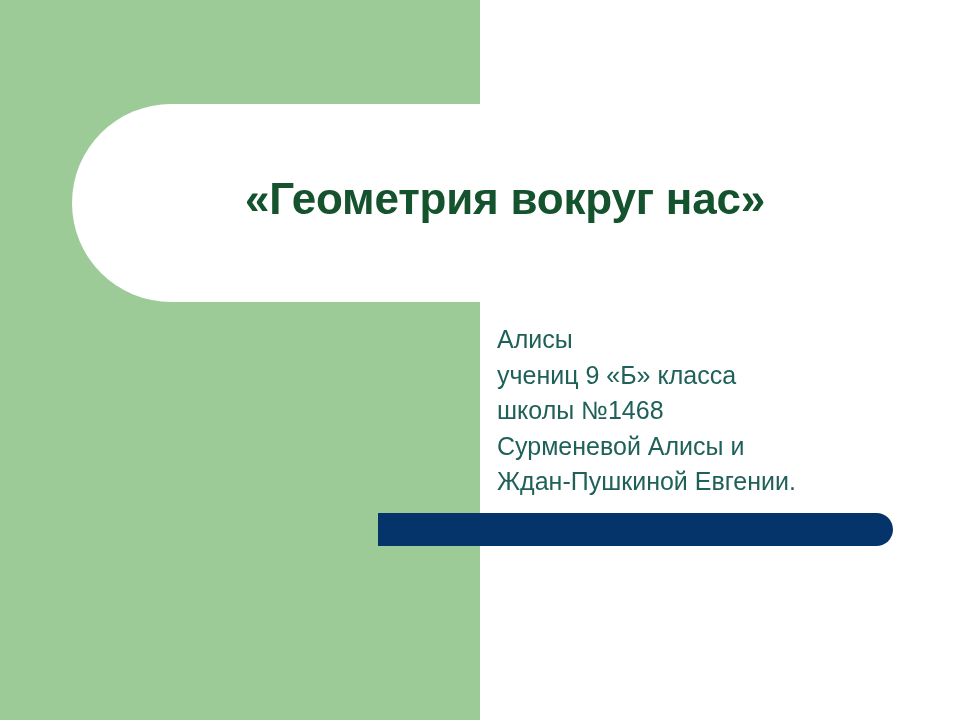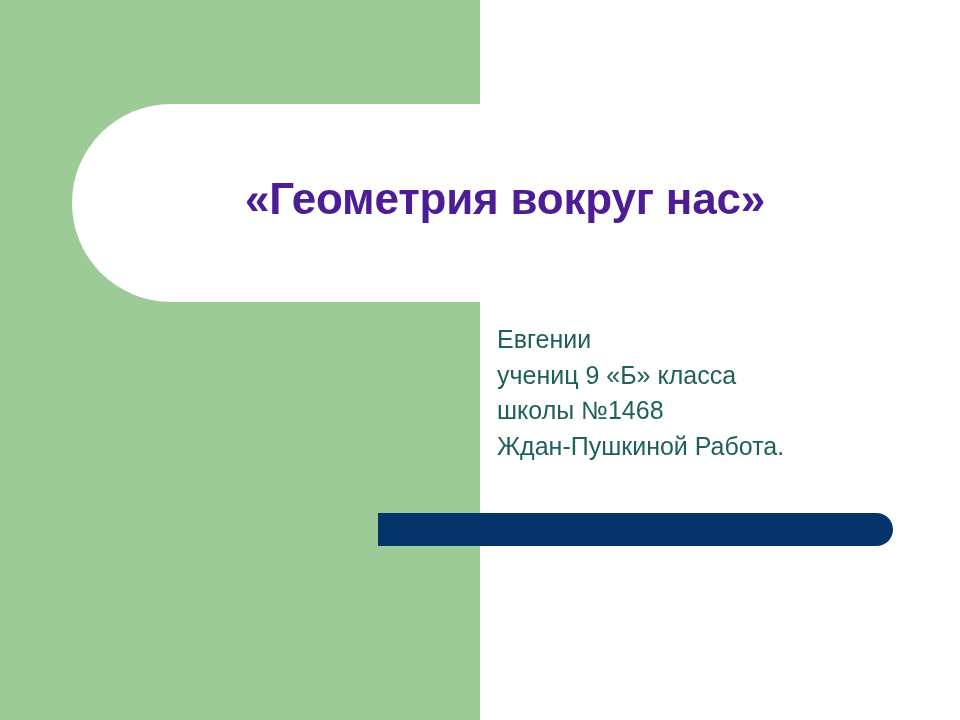--- a/index.html
+++ b/index.html
@@ -38,21 +38,21 @@
   }
   
   .title {
     position: absolute;
     left: 90px;
     top: 176px;
     width: 830px;
     text-align: center;
     font-size: 44px;
     font-weight: bold;
-    color: #4c1d95;
+    color: #14532d;
     letter-spacing: -0.2px;
     line-height: 1.05;
     white-space: nowrap;
   }
   
   .subtitle {
     position: absolute;
     left: 497px;
     top: 322px;
     width: 420px;
@@ -80,21 +80,22 @@
 
 <div class="slide">
 
   <div class="green-panel"></div>
 
   <div class="title-pill"></div>
 
   <div class="title">«Геометрия вокруг нас»</div>
 
   <div class="subtitle">
-    <span class="subtitle-line">Евгении</span>
+    <span class="subtitle-line">Алисы</span>
     <span class="subtitle-line">учениц 9 «Б» класса</span>
     <span class="subtitle-line">школы №1468</span>
-    <span class="subtitle-line">Ждан-Пушкиной Работа.</span>
+    <span class="subtitle-line">Сурменевой Алисы и</span>
+    <span class="subtitle-line">Ждан-Пушкиной Евгении.</span>
   </div>
 
   <div class="accent-bar"></div>
 
 </div>
 
 </body></html>

